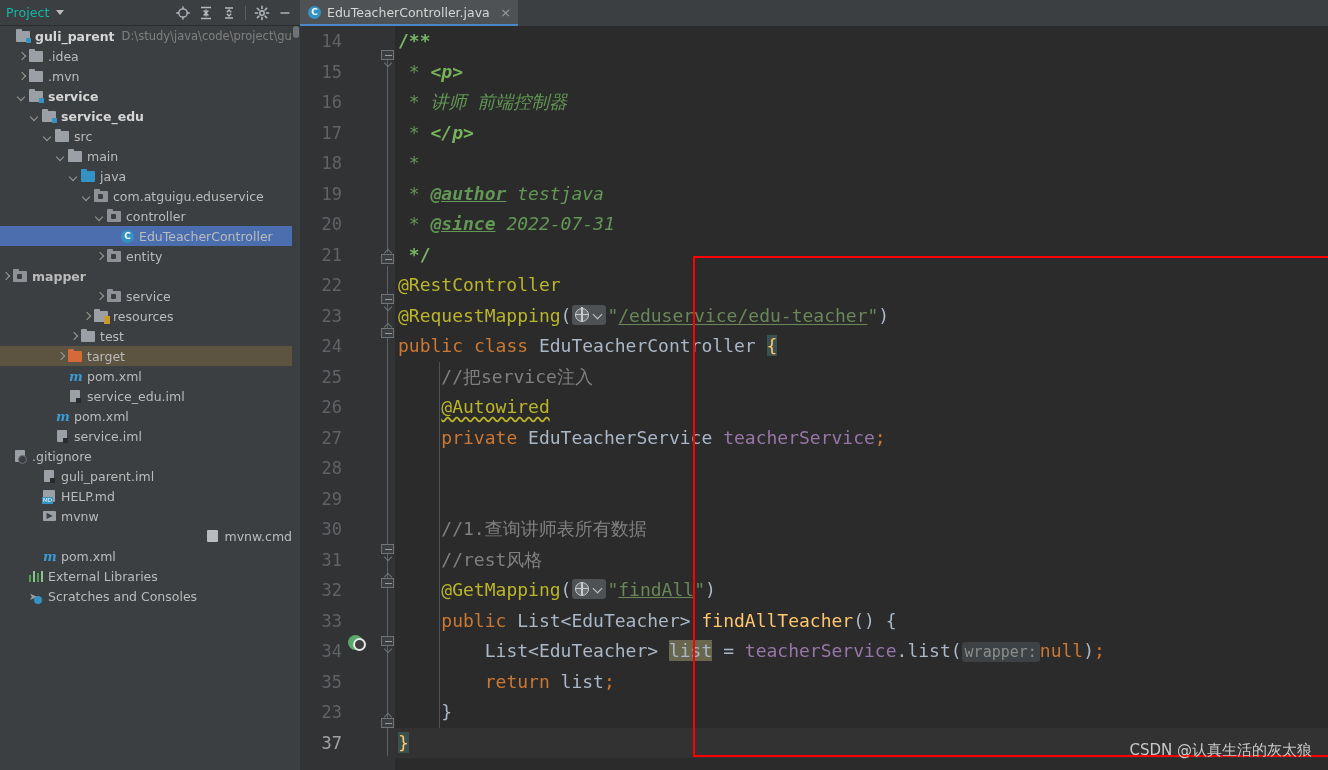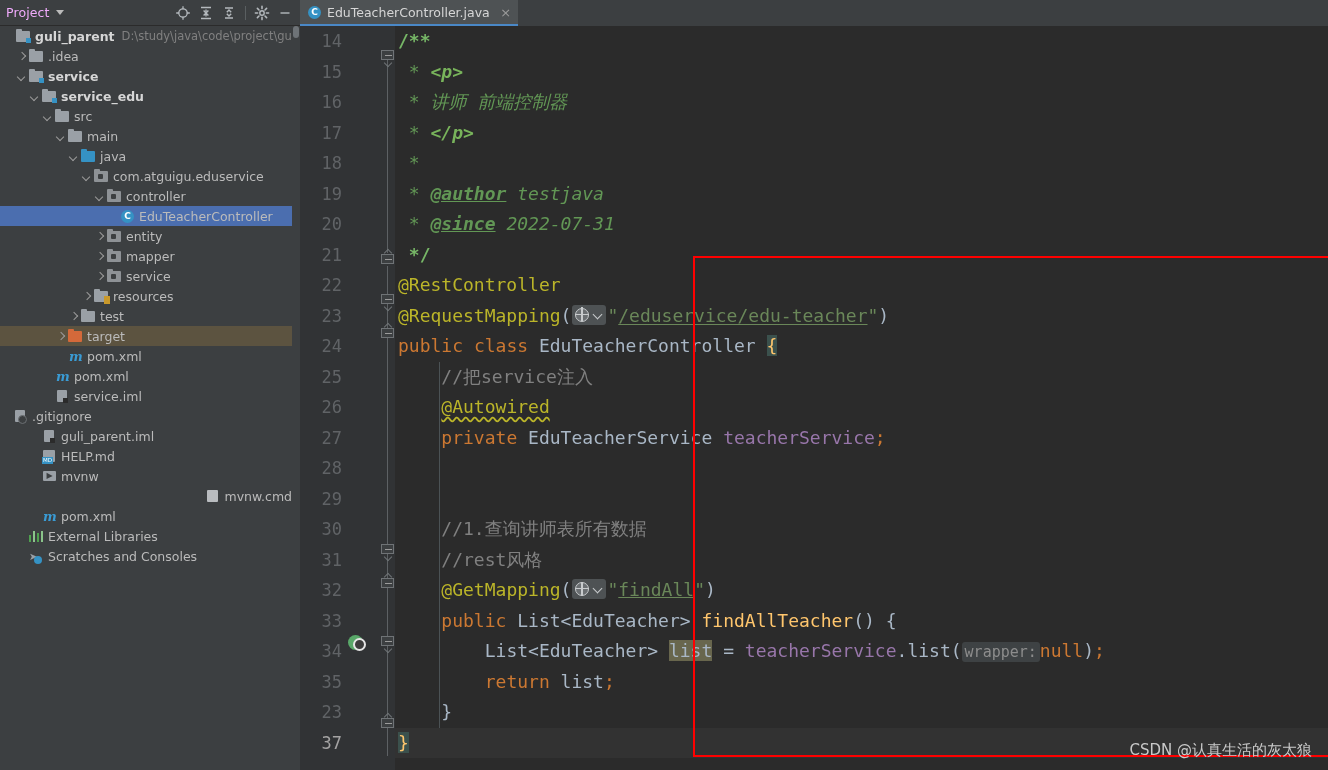--- a/index.html
+++ b/index.html
@@ -15,21 +15,21 @@
   #project-panel {
     position: absolute; left: 0; top: 0; width: 300px; height: 770px;
     background: #3c3f41;
   }
   #project-toolbar {
     position: relative; height: 26px; background: #3c3f41;
     display: flex; align-items: center; padding-left: 6px;
     border-bottom: 1px solid #2b2b2b;
   }
   #project-title {
-    color: #f0abfc; font-size: 12.5px; letter-spacing: .1px;
+    color: #14b8a6; font-size: 12.5px; letter-spacing: .1px;
   }
   .tri-down {
     width: 0; height: 0; margin-left: 7px;
     border-left: 4.5px solid transparent; border-right: 4.5px solid transparent;
     border-top: 5px solid #bbbbbb;
   }
   #toolbar-icons {
     position: absolute; right: 4px; top: 0; height: 26px;
     display: flex; align-items: center; gap: 1px;
   }
@@ -344,20 +344,27 @@
           <span class="path">D:\study\java\code\project\guli_par</span>
         </div>
         <div class="row" style="padding-left: 16px;">
           <span class="arrow closed"></span>
           <span class="ico">
             <span class="f-grey"></span>
           </span>
           <span class="lbl">.idea</span>
         </div>
         <div class="row" style="padding-left: 16px;">
+          <span class="arrow closed"></span>
+          <span class="ico">
+            <span class="f-grey"></span>
+          </span>
+          <span class="lbl">.mvn</span>
+        </div>
+        <div class="row" style="padding-left: 16px;">
           <span class="arrow open"></span>
           <span class="ico">
             <span class="f-module"></span>
             <span class="modbadge"></span>
           </span>
           <span class="lbl bold">service</span>
         </div>
         <div class="row" style="padding-left: 29px;">
           <span class="arrow open"></span>
           <span class="ico">
@@ -408,21 +415,21 @@
           </span>
           <span class="lbl">EduTeacherController</span>
         </div>
         <div class="row" style="padding-left: 94px;">
           <span class="arrow closed"></span>
           <span class="ico">
             <span class="pkg"></span>
           </span>
           <span class="lbl">entity</span>
         </div>
-        <div class="row" style="padding-left: 94px;">
+        <div class="row" style=" font-weight: bold;">
           <span class="arrow closed"></span>
           <span class="ico">
             <span class="pkg"></span>
           </span>
           <span class="lbl">mapper</span>
         </div>
         <div class="row" style="padding-left: 94px;">
           <span class="arrow closed"></span>
           <span class="ico">
             <span class="pkg"></span>
@@ -450,20 +457,27 @@
             <span class="f-target"></span>
           </span>
           <span class="lbl">target</span>
         </div>
         <div class="row" style="padding-left: 55px;">
           <span class="arrow "></span>
           <span class="ico">
             <span class="mvn">m</span>
           </span>
           <span class="lbl">pom.xml</span>
+        </div>
+        <div class="row" style="padding-left: 55px;">
+          <span class="arrow "></span>
+          <span class="ico">
+            <span class="iml"></span>
+          </span>
+          <span class="lbl">service_edu.iml</span>
         </div>
         <div class="row" style="padding-left: 42px;">
           <span class="arrow "></span>
           <span class="ico">
             <span class="mvn">m</span>
           </span>
           <span class="lbl">pom.xml</span>
         </div>
         <div class="row" style="padding-left: 42px;">
           <span class="arrow "></span>

